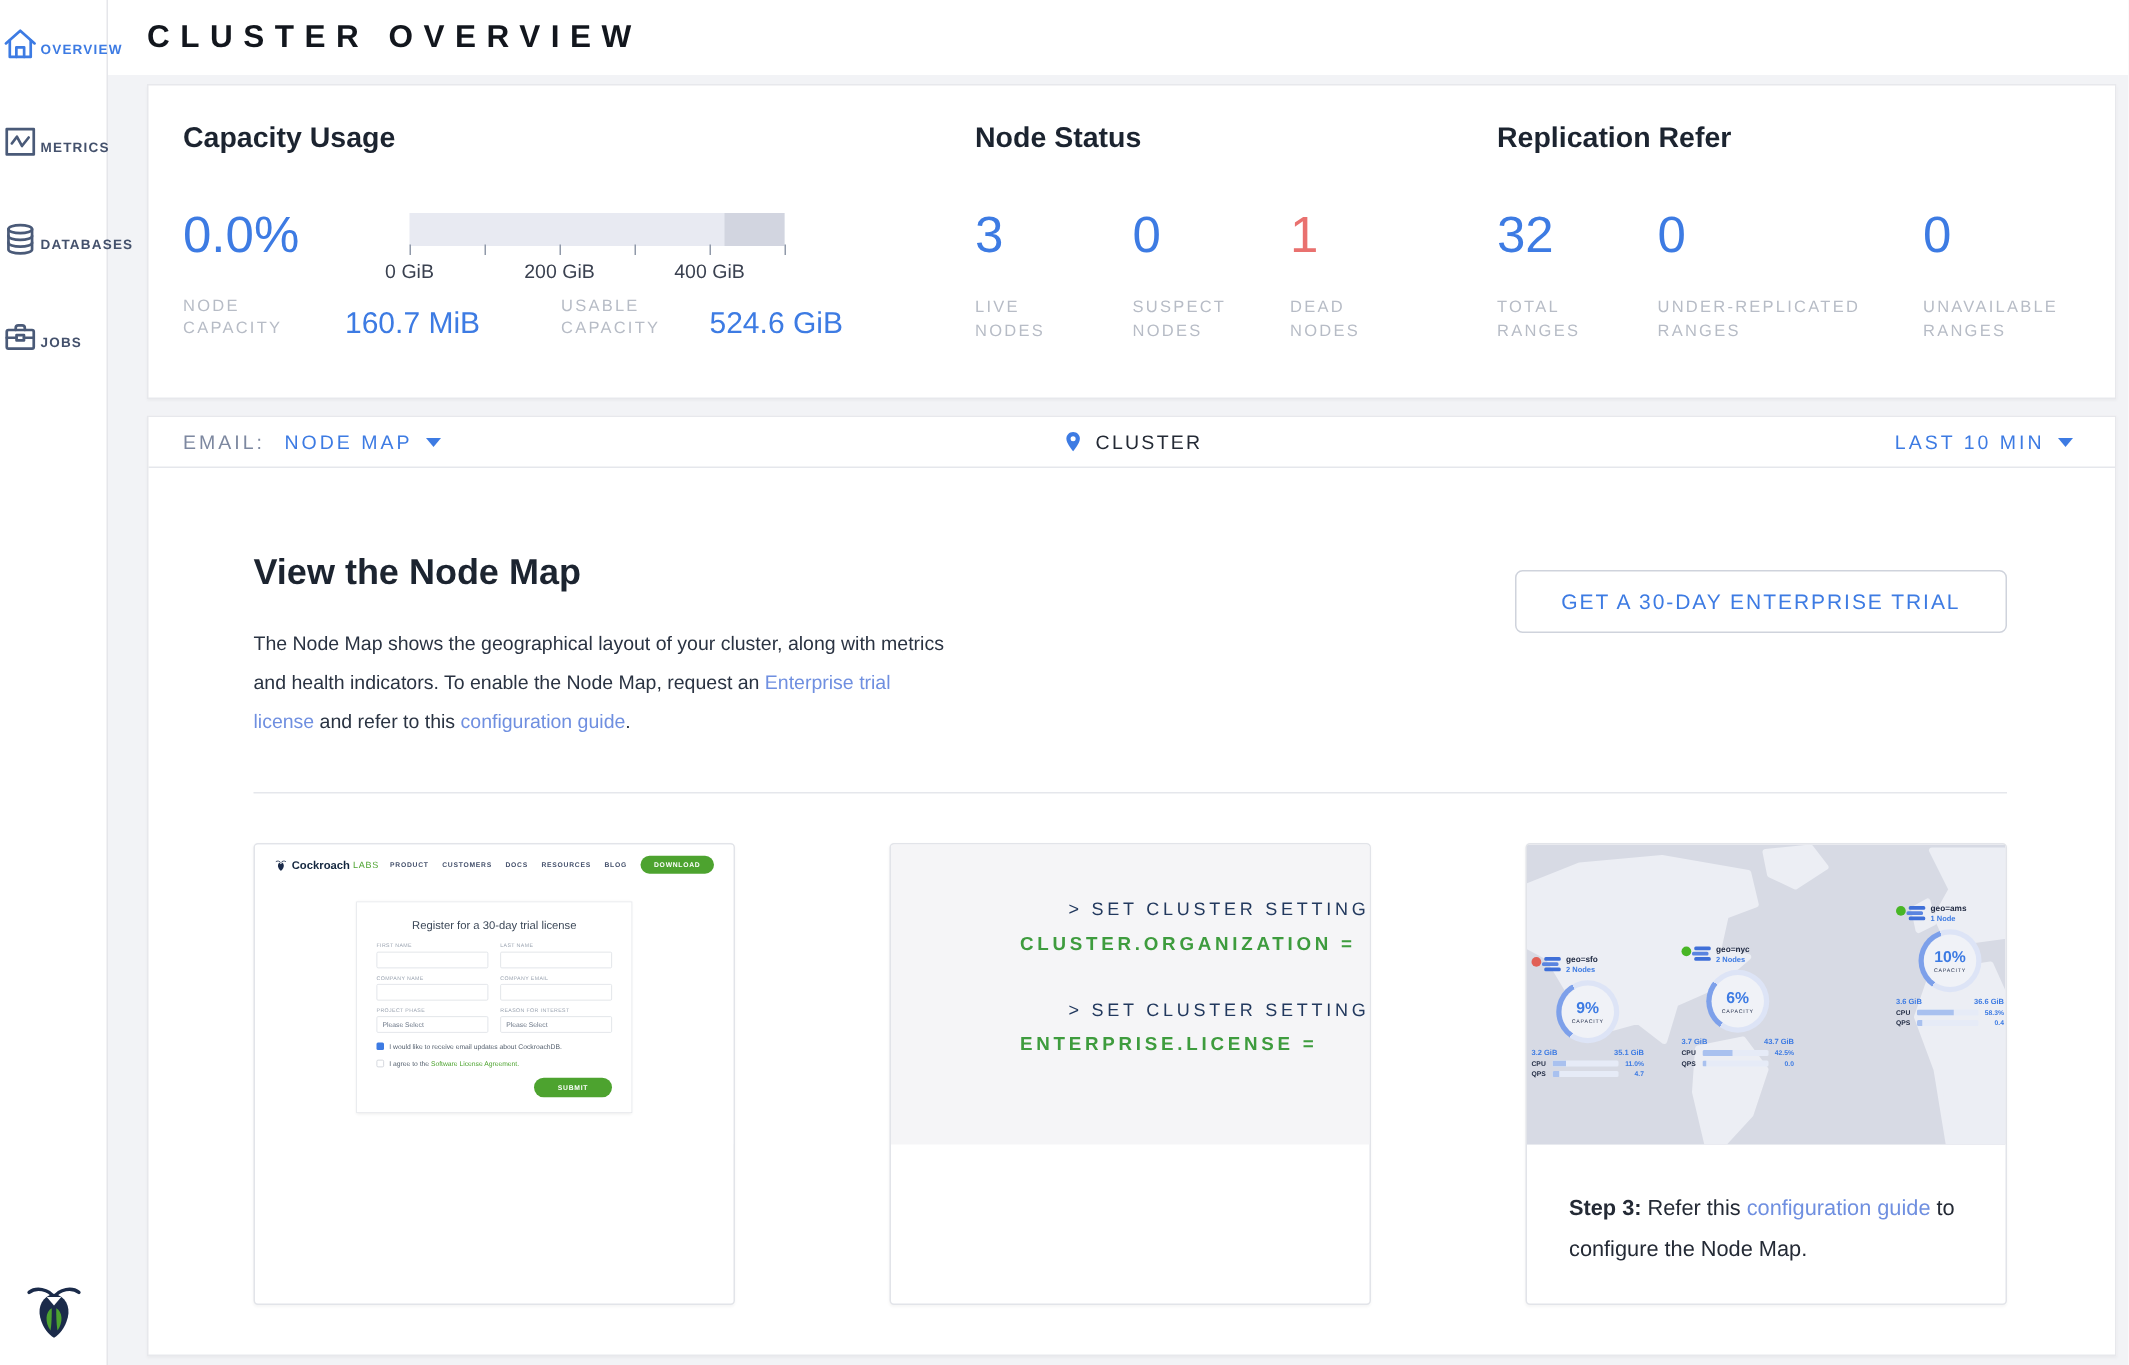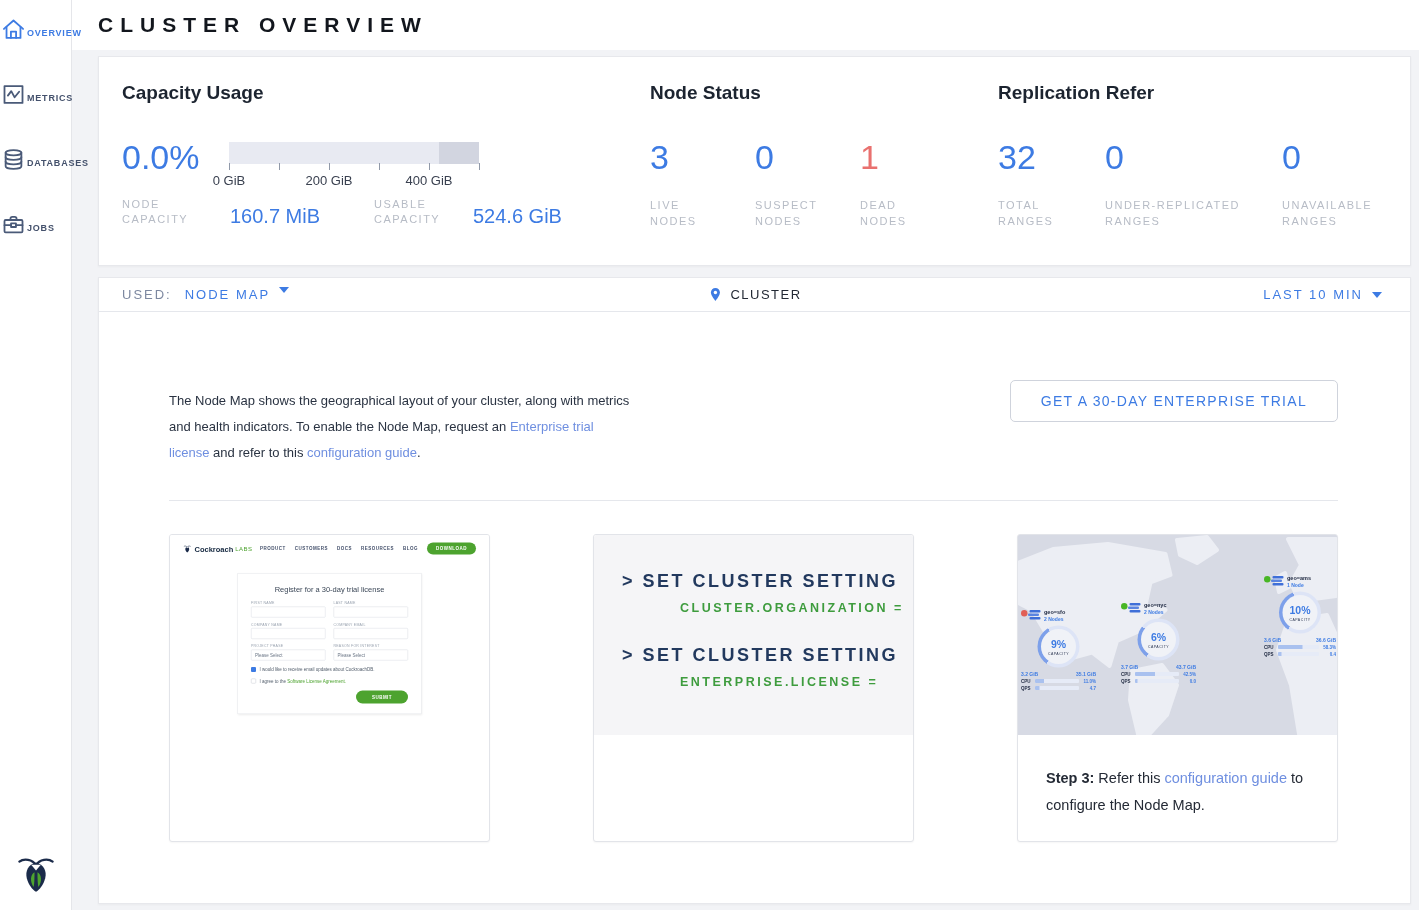--- a/index.html
+++ b/index.html
@@ -39,21 +39,21 @@
 
   
   .stats-card { height:210px; display:flex; }
   .section-title { font-size:19px; font-weight:600; color:#1c2430; }
   .metric-num { font-size:34px; line-height:40px; font-weight:400; color:#3d7be3; }
   .metric-num.red { color:#e9716f; }
   .metric-lbl { margin-top:20px; font-size:11px; letter-spacing:1.5px; line-height:16px; color:#b7bcc6; font-weight:400; }
   .metric-lbl span { display:block; }
 
   .cap-section { width:551px; padding:25px 0 0 23px; }
-  .cap-row { display:flex; margin-top:33px; }
+  .cap-row { display:flex; margin-top:33px;gap:44px; }
   .cap-pct { width:107px; }
   .cap-chart { width:250px; position:relative; }
   .cap-bar { position:relative; height:22px; margin-top:5px; background:#e8eaf2; }
   .cap-bar-dark { position:absolute; left:84%; top:0; height:22px; width:16%; background:#d2d5e0; }
   .cap-tick { position:absolute; top:26px; width:1px; height:7px; background:#9099a9; }
   .cap-ticklbl { position:absolute; top:36px; transform:translateX(-50%); font-size:13px; color:#3a4150; white-space:nowrap; }
   .cap-meta { display:flex; align-items:flex-end; margin-top:20px; }
   .cap-meta .mlabel { font-size:11px; letter-spacing:1.5px; line-height:15px; color:#b7bcc6; }
   .cap-meta .mlabel span { display:block; }
   .cap-meta .mval { font-size:20px; color:#3d7be3; line-height:22px; }
@@ -64,21 +64,21 @@
   .metrics-row { display:flex; margin-top:33px; }
   .mcol-105 { width:105px; }
   .mcol-107 { width:107px; }
   .mcol-177 { width:177px; }
   .mcol-auto { flex:1; }
 
   
   .main-card { margin-top:11px; }
   .view-bar { height:34px; display:flex; align-items:center; position:relative; border-bottom:1px solid #e5e7ec; padding:0 28px 0 23px; font-size:13px; letter-spacing:2px; }
   .view-label { color:#7d88a0; }
-  .view-value { color:#3d7be3; margin-left:13px; cursor:pointer; display:flex; align-items:flex-start; }
+  .view-value { color:#3d7be3; margin-left:13px; cursor:pointer; display:flex; align-items:center; }
   .chev { display:inline-block; width:0; height:0; border-left:5px solid transparent; border-right:5px solid transparent; border-top:6px solid #3d7be3; margin-left:9px; }
   .view-center { position:absolute; left:50%; transform:translateX(-50%); display:flex; align-items:center; color:#242a35; letter-spacing:1.5px; }
   .view-center svg { margin-right:8px; }
   .view-right { margin-left:auto; color:#3d7be3; display:flex; align-items:center; cursor:pointer; }
 
   .nodemap-body { height:591px; padding:56px 72px 0 70px; }
   .nm-top { display:flex; }
   .nm-left { width:480px; }
   .nm-heading { font-size:24px; font-weight:600; color:#1c2430; }
   .nm-desc { margin-top:20px; font-size:13px; line-height:26px; color:#2a3342; width:462px; }
@@ -114,21 +114,21 @@
   .st-input { height:22px; border:1px solid #d9dde3; border-radius:2px; background:#fff; font-size:9px; color:#6b7686; line-height:20px; padding-left:7px; }
   .st-check { display:flex; align-items:center; margin-top:13px; font-size:9px; color:#55606e; }
   .st-box { width:10px; height:10px; border-radius:2px; margin-right:7px; flex-shrink:0; }
   .st-box.checked { background:#3d7be3; }
   .st-box.empty { border:1px solid #c8ccd4; background:#fff; }
   .st-green { color:#4da32f; }
   .st-submit { margin:14px 0 0 auto; width:104px; height:26px; background:#4da32f; border-radius:13px; color:#fff; font-size:9px; font-weight:700; letter-spacing:1px; display:flex; align-items:center; justify-content:center; }
 
   
   .code-thumb { background:#f5f5f7; width:319px; height:200px; padding:36px 0 0 28px; }
-  .code-prompt { font-size:18px; font-weight:700; letter-spacing:2.5px; color:#22395e; }
+  .code-prompt { font-size:12px; font-weight:400; letter-spacing:2.5px; color:#22395e;text-align:right; }
   .code-setting { font-size:12.5px; font-weight:700; letter-spacing:2.5px; color:#3e9c3e; margin:9px 0 0 58px; }
   .code-block2 { margin-top:30px; }
 
   
   .map-thumb { background:#d7dae4; }
   .map-svg { position:absolute; top:0; left:0; }
   .mw { position:absolute; }
   .mw-head { display:flex; align-items:flex-start; }
   .mw-dot { width:13px; height:13px; border-radius:50%; margin-top:2px; }
   .mw-dot.ok { background:#48b625; }
@@ -302,41 +302,42 @@
                 <span>UNAVAILABLE</span>
                   <span>RANGES</span>
               </div>
             </div>
           </div>
         </div>
       </section>
 
       <section class="card main-card">
         <div class="view-bar">
-          <span class="view-label">USED:</span>
+          <span class="view-label">EMAIL:</span>
           <span class="view-value">
             <span>NODE MAP</span>
             <i class="chev"></i>
           </span>
           <span class="view-center">
             <svg viewBox="0 0 24 24" width="15" height="17">
                 <path d="M12 1.5 C7.9 1.5 4.8 4.6 4.8 8.7 c0 5.2 7.2 13.4 7.2 13.4 s7.2-8.2 7.2-13.4 C19.2 4.6 16.1 1.5 12 1.5 Z" fill="#3d7be3"></path>
                 <circle cx="12" cy="8.7" r="2.7" fill="#ffffff"></circle>
               </svg>
             <span>CLUSTER</span>
           </span>
           <span class="view-right">
             <span>LAST 10 MIN</span>
             <i class="chev"></i>
           </span>
         </div>
 
         <div class="nodemap-body">
           <div class="nm-top">
             <div class="nm-left">
+              <h2 class="nm-heading">View the Node Map</h2>
               <p class="nm-desc">
                 <span>The Node Map shows the geographical layout of your cluster, along with metrics and health indicators. To enable the Node Map, request an </span><a class="link">Enterprise trial license</a><span> and refer to this </span><a class="link">configuration guide</a><span>.</span>
               </p>
             </div>
             <button class="trial-btn">GET A 30-DAY ENTERPRISE TRIAL</button>
           </div>
 
           <div class="nm-divider"></div>
 
           <div class="steps-row">

